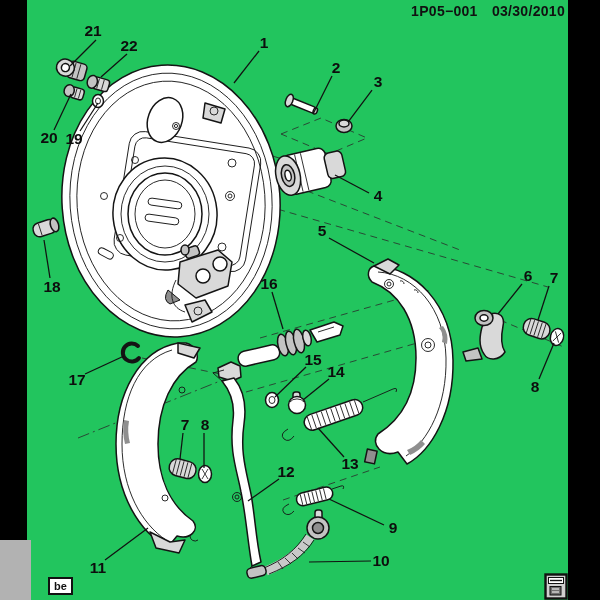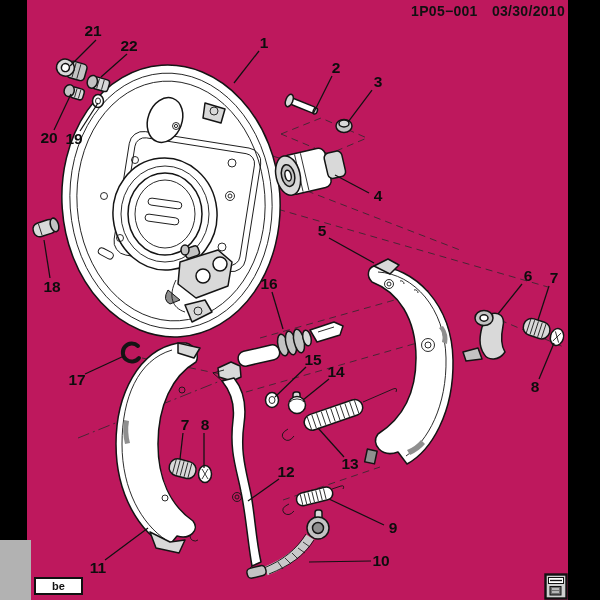--- a/index.html
+++ b/index.html
@@ -1,27 +1,27 @@
 <!DOCTYPE html>
 <html><head>
 <meta charset="utf-8">
 <style>
   html,body{margin:0;padding:0;background:#fff;}
-  .page{position:relative;width:600px;height:600px;background:#be185d;overflow:hidden;
+  .page{position:relative;width:600px;height:600px;background:#22c55e;overflow:hidden;
         font-family:"Liberation Sans",sans-serif;color:#111;}
   .bar{position:absolute;top:0;height:600px;background:#000;}
   .bar-left{left:0;width:27px;}
   .bar-right{left:568px;width:32px;}
   .corner-gray{position:absolute;left:0;top:540px;width:31px;height:60px;background:#b2b2b2;}
   .header{position:absolute;top:3px;right:35px;font-size:14px;font-weight:600;
           letter-spacing:.3px;white-space:nowrap;}
   .header span{margin-left:10px;}
   .diagram-svg{position:absolute;left:0;top:0;}
-  .page-code-box{position:absolute;left:34px;top:577px;border:2px solid #111;
-                 font-size:11px;font-weight:700;line-height:14px;padding:0 16px;background:#fff;}
+  .page-code-box{position:absolute;left:48px;top:577px;border:2px solid #111;
+                 font-size:11px;font-weight:700;line-height:14px;padding:0 4px;background:#fff;}
   .manual-badge{position:absolute;left:544px;top:573px;}
   
   .ol{stroke:#141414;fill:#fff;stroke-width:1.5;stroke-linejoin:round;}
   .ol-thin{stroke:#141414;fill:none;stroke-width:.9;}
   .gray{fill:#d9d9d9;}
   .gray2{fill:#c3c3c3;}
   .dark{fill:#8f8f8f;}
   .leader{stroke:#111;stroke-width:1.25;}
   .thin{stroke:#2a2a2a;stroke-width:.8;fill:none;}
   .dash{stroke:#2a2a2a;stroke-width:.8;fill:none;stroke-dasharray:7 5;}

